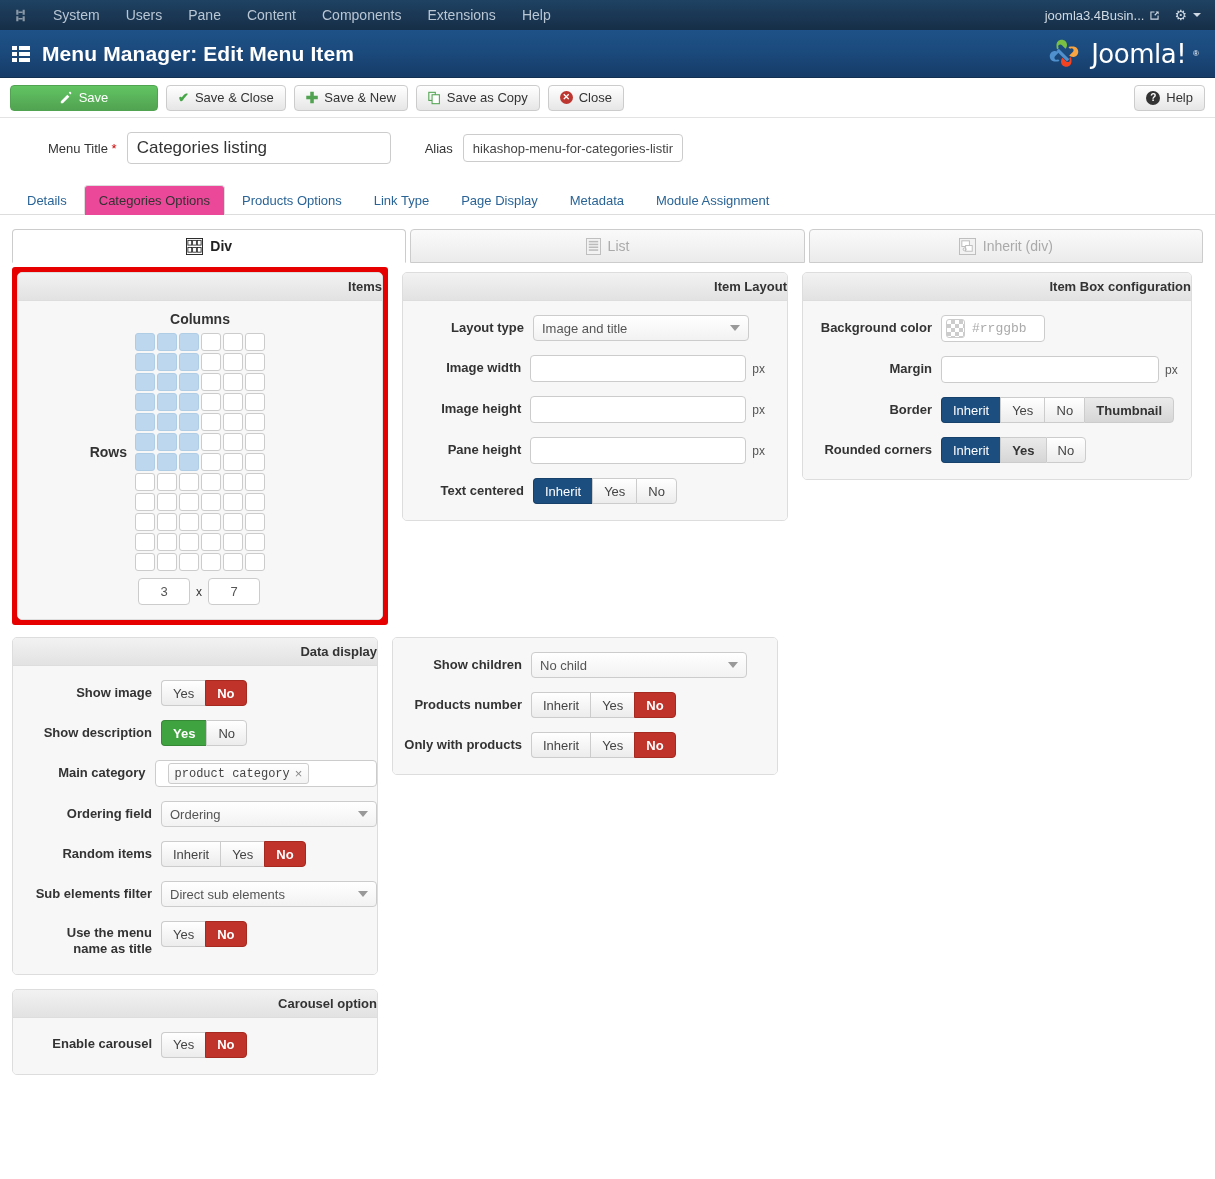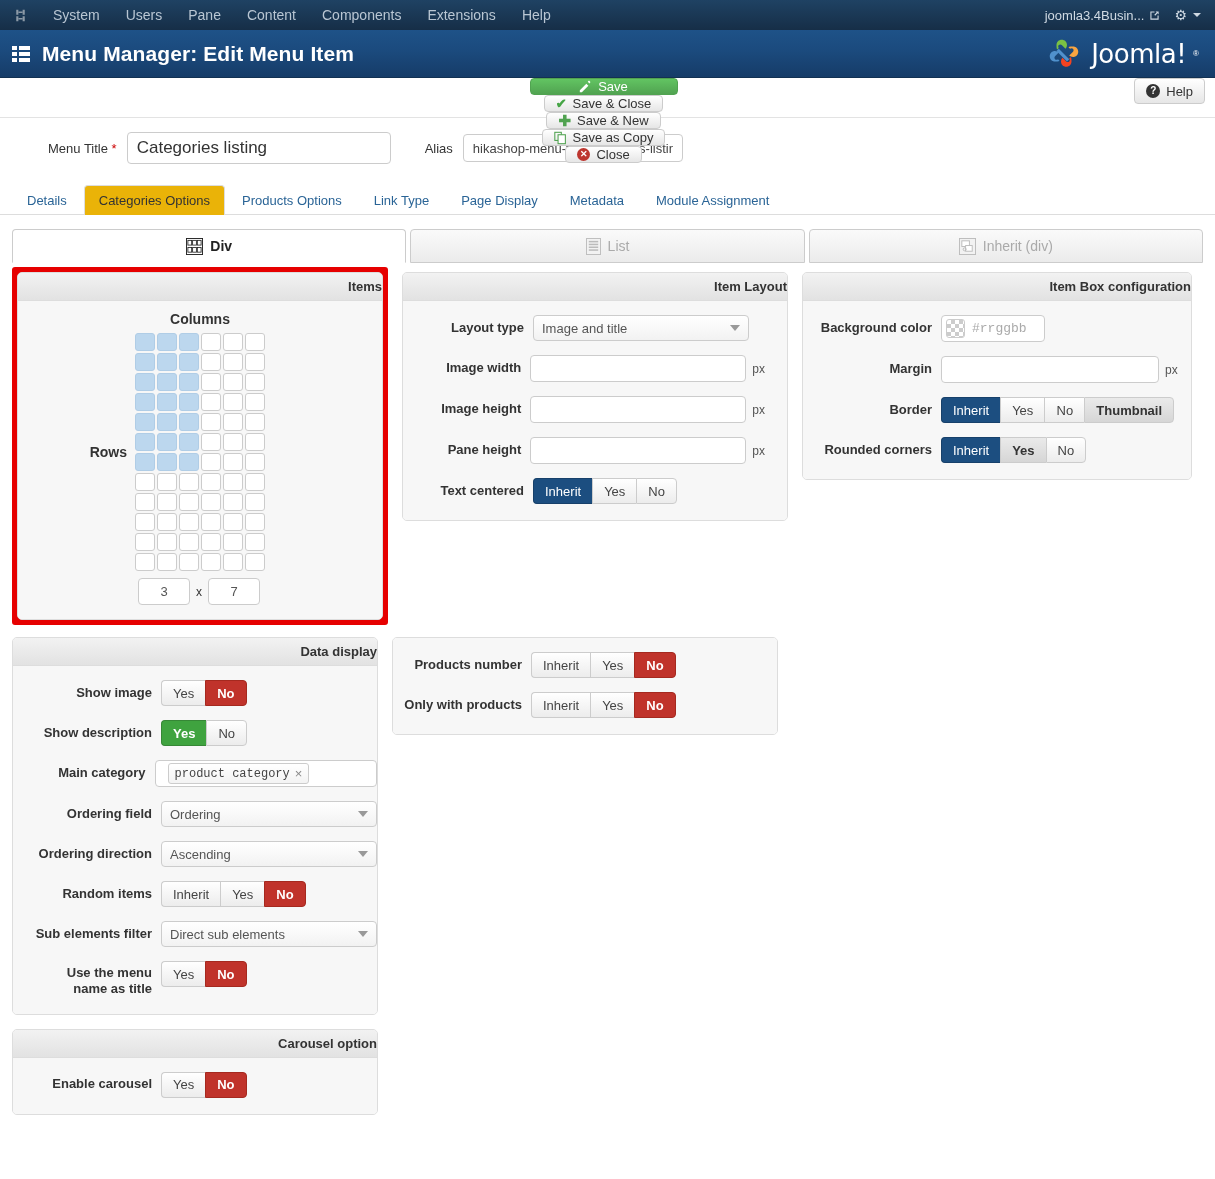--- a/index.html
+++ b/index.html
@@ -65,21 +65,21 @@
   }
   .joomla-logo .jword {
     color: #fff; font-size: 26px; letter-spacing: -0.5px;
     font-family: "DejaVu Sans", sans-serif; font-weight: 400;
   }
   .joomla-logo .reg { color:#fff; font-size:8px; vertical-align: super; }
 
   
   .toolbar {
     height: 40px; background: #fff; border-bottom: 1px solid #e3e3e3;
-    display: flex; align-items: center; padding: 0 10px; position: relative; flex-direction: column;
+    display: flex; align-items: center; padding: 0 10px; position: relative;
   }
   .btn {
     display: inline-flex; align-items: center; gap: 6px;
     height: 26px; padding: 0 11px; margin-right: 8px;
     border: 1px solid #ccc; border-radius: 4px;
     background: linear-gradient(to bottom, #ffffff, #e6e6e6);
     font-size: 13px; color: #333; cursor: pointer;
     font-family: "Liberation Sans", sans-serif;
     white-space: nowrap;
   }
@@ -120,21 +120,21 @@
     display: flex; align-items: center; padding: 8px 0 0 12px;
     border-bottom: 1px solid #ddd; margin: 6px 0 0 0;
   }
   .tabs .tab {
     padding: 7px 14px; font-size: 13px; color: #2a6496; cursor: pointer;
     border: 1px solid transparent; border-bottom: none; margin-right: 2px;
     border-radius: 4px 4px 0 0; position: relative; top: 1px;
     white-space: nowrap;
   }
   .tabs .tab.active {
-    background: #eab308; border-color: #ddd; color: #333; cursor: default;
+    background: #ec4899; border-color: #ddd; color: #333; cursor: default;
   }
 
   
   .content { padding: 14px 12px 0 12px; }
 
   
   .subtabs { display: flex; align-items: flex-end; }
   .subtab {
     flex: 1; height: 34px; display: flex; align-items: center;
     justify-content: center; gap: 7px;
@@ -640,27 +640,20 @@
         </div>
 
         <div class="frow">
           <div class="flabel" style="width:148px;">Ordering field</div>
           <div class="sel" style="width:216px;">
             <span>Ordering</span>
             <span class="selcaret"></span>
           </div>
         </div>
 
-        <div class="frow">
-          <div class="flabel" style="width:148px;">Ordering direction</div>
-          <div class="sel" style="width:216px;">
-            <span>Ascending</span>
-            <span class="selcaret"></span>
-          </div>
-        </div>
 
         <div class="frow">
           <div class="flabel" style="width:148px;">Random items</div>
           <div class="bgrp">
             <div class="b">Inherit</div>
             <div class="b">Yes</div>
             <div class="b on-red">No</div>
           </div>
         </div>
 
@@ -682,20 +675,27 @@
             <div class="b on-red">No</div>
           </div>
         </div>
 
       </div>
     </div>
 
     <div class="panel" style="width:386px;">
       <div class="pbody" style="padding:14px 10px 16px 10px;">
         <div class="frow">
+          <div class="flabel" style="width:128px;">Show children</div>
+          <div class="sel" style="width:216px;">
+            <span>No child</span>
+            <span class="selcaret"></span>
+          </div>
+        </div>
+        <div class="frow">
           <div class="flabel" style="width:128px;">Products number</div>
           <div class="bgrp">
             <div class="b">Inherit</div>
             <div class="b">Yes</div>
             <div class="b on-red">No</div>
           </div>
         </div>
         <div class="frow">
           <div class="flabel" style="width:128px;">Only with products</div>
           <div class="bgrp">

